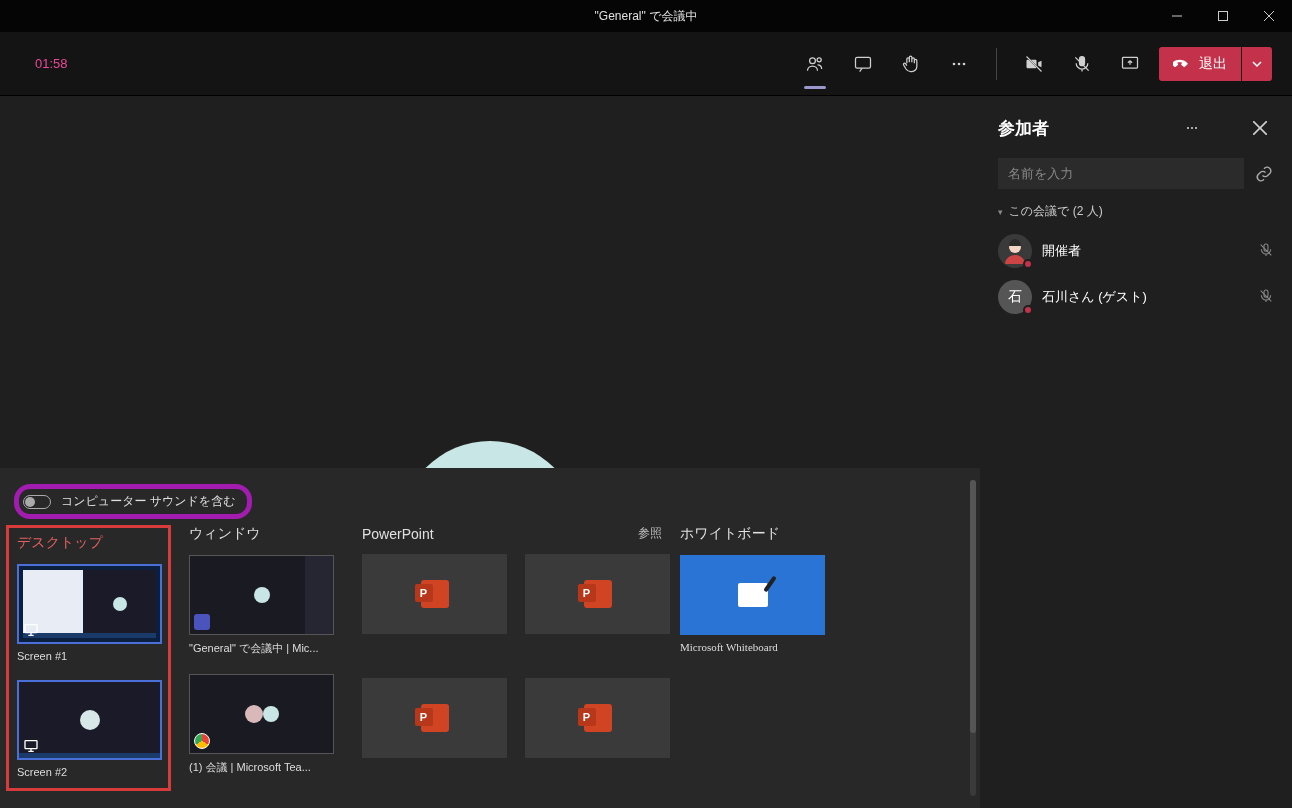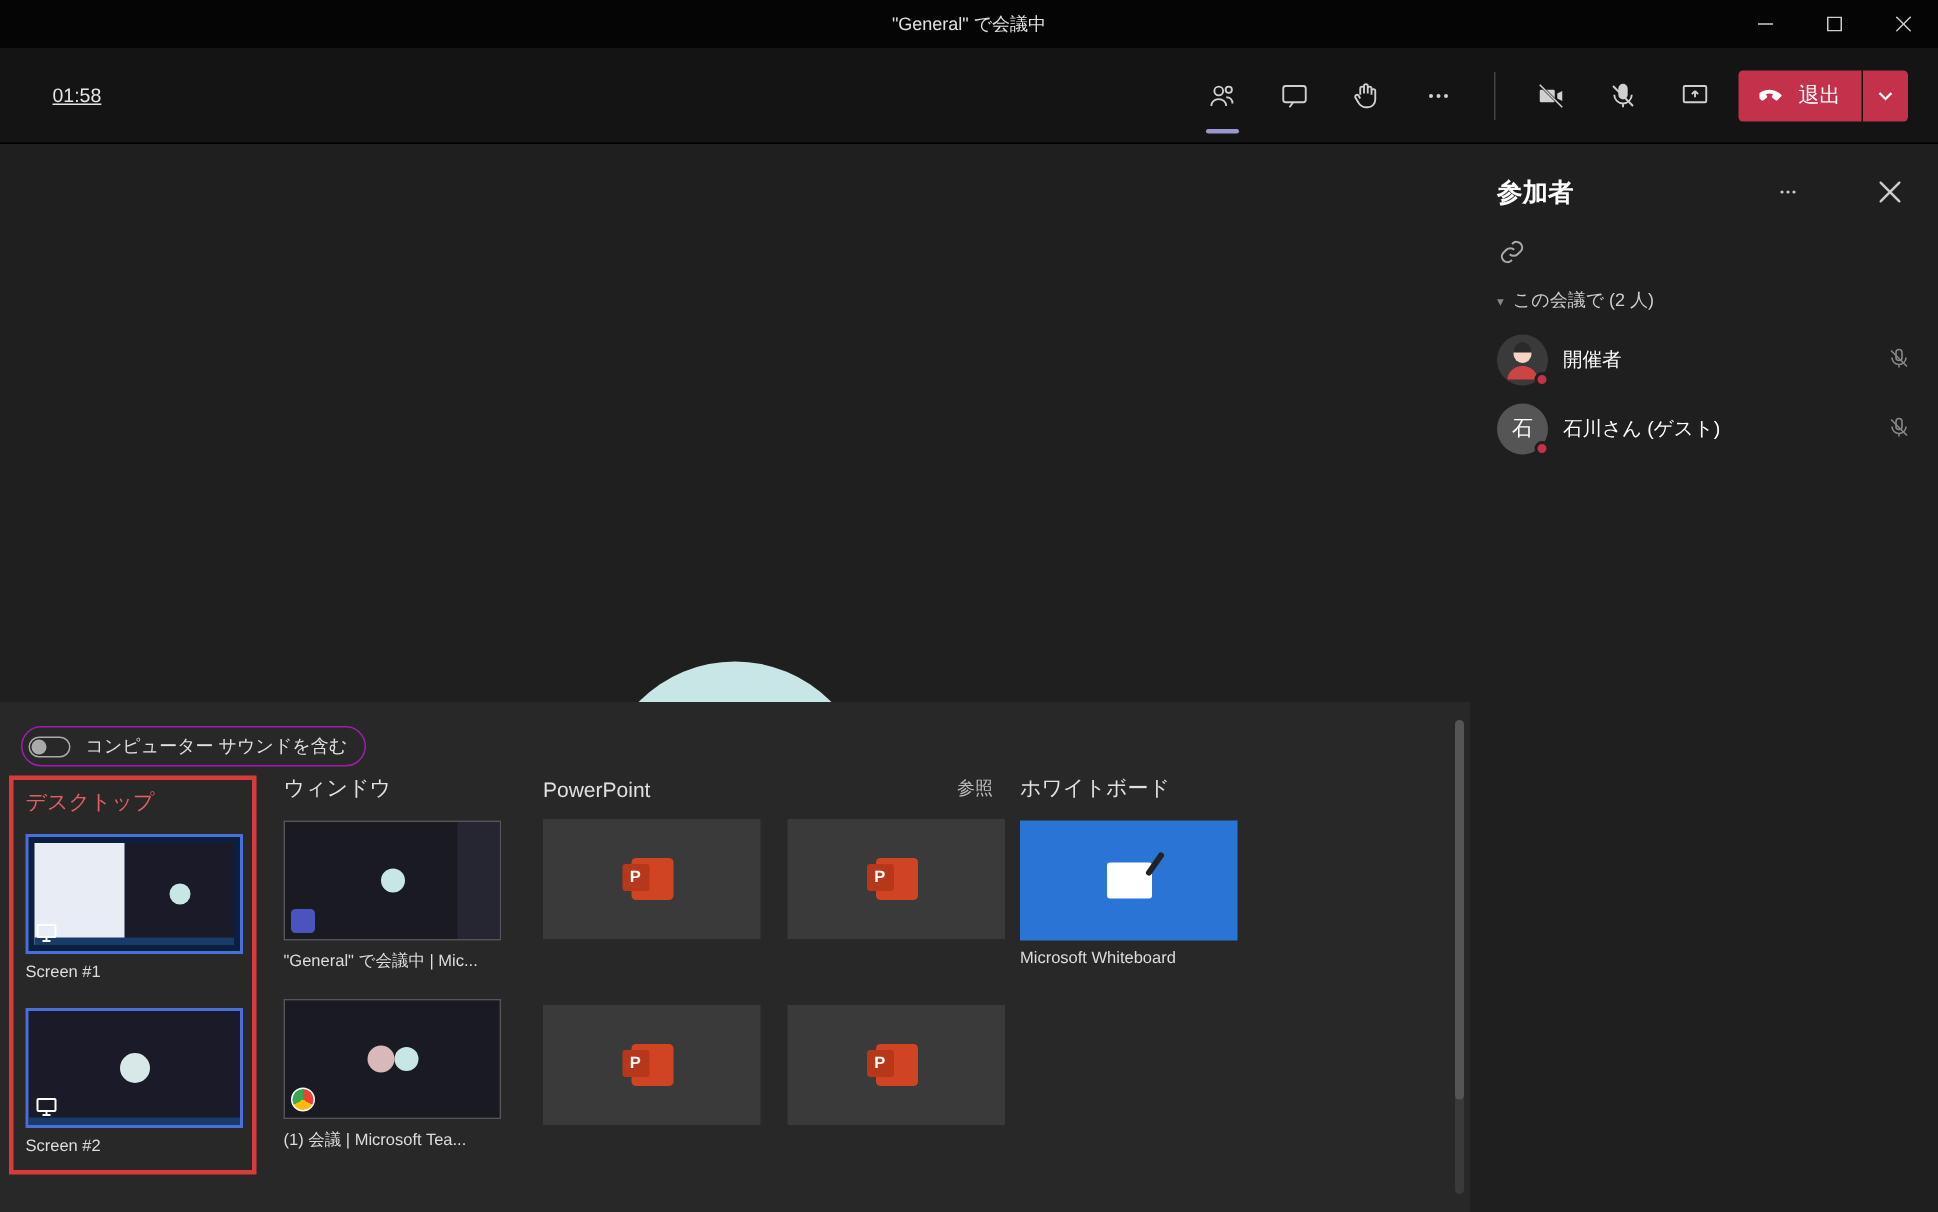--- a/index.html
+++ b/index.html
@@ -42,21 +42,21 @@
 }
 .win-btn svg { width: 10px; height: 10px; stroke: #ccc; fill: none; }
 .toolbar {
   height: 64px;
   background: #141414;
   display: flex;
   align-items: center;
   padding: 0 20px;
   border-bottom: 1px solid #000;
 }
-.timer { font-size: 13px; color: #e5e5e5; margin-left: 15px; text-decoration: underline; }
+.timer { font-size: 13px; color: #ec4899; margin-left: 15px; }
 .toolbar-spacer { flex: 1; }
 .toolbar-icons { display: flex; align-items: center; gap: 6px; }
 .toolbar-btn {
   width: 42px; height: 42px;
   display: flex; align-items: center; justify-content: center;
   color: #d0d0d0;
   position: relative;
 }
 .toolbar-btn.active::after {
   content: ""; position: absolute; bottom: -4px; left: 10px; right: 10px;
@@ -158,21 +158,21 @@
   width: 980px;
   height: 340px;
   background: #292828;
   padding: 16px 14px;
   display: flex;
   flex-direction: column;
 }
 .sound-toggle {
   display: inline-flex;
   align-items: center;
-  border: 1px solid #a21caf;
+  border: 5px solid #a21caf;
   border-radius: 16px;
   padding: 4px 12px 4px 4px;
   font-size: 12px;
   color: #e0e0e0;
   width: fit-content;
 }
 .toggle-pill {
   width: 28px; height: 14px; border: 1px solid #aaa; border-radius: 8px;
   margin-right: 10px; position: relative;
 }
@@ -187,21 +187,21 @@
 }
 .col { display: flex; flex-direction: column; }
 .col-desktop {
   width: 165px;
   border: 3px solid #d83b3b;
   padding: 6px 8px 10px 8px;
   margin-left: -8px;
 }
 .col-window { width: 155px; }
 .col-ppt { width: 300px; }
-.col-wb { width: 160px; }
+.col-wb { width: 160px; font-family: Liberation Serif, serif; }
 .col-header {
   font-size: 14px; color: #e0e0e0;
   margin-bottom: 12px; display: flex; align-items: center;
 }
 .col-header.red { color: #e46060; }
 .browse { margin-left: auto; font-size: 12px; color: #bbb; }
 .thumb-grid { display: flex; flex-direction: column; gap: 18px; }
 .thumb-row2 { display: flex; gap: 18px; }
 .thumb {
   width: 145px;
@@ -525,20 +525,21 @@
           </svg>
       </div>
       <div class="icon-btn">
         <svg width="14" height="14" viewBox="0 0 10 10" stroke="currentColor" stroke-width="1.2">
             <line x1="0" y1="0" x2="10" y2="10"></line>
             <line x1="10" y1="0" x2="0" y2="10"></line>
           </svg>
       </div>
     </div>
     <div class="search-row">
+      <input class="search-input" placeholder="名前を入力" style="">
       <div class="link-icon">
         <svg width="18" height="18" viewBox="0 0 24 24" fill="none" stroke="currentColor" stroke-width="1.8">
             <path d="M10 14a5 5 0 007 0l3-3a5 5 0 00-7-7l-1 1"></path>
             <path d="M14 10a5 5 0 00-7 0l-3 3a5 5 0 007 7l1-1"></path>
           </svg>
       </div>
     </div>
     <div class="section-label">この会議で (2 人)</div>
 
     <div class="participant">

